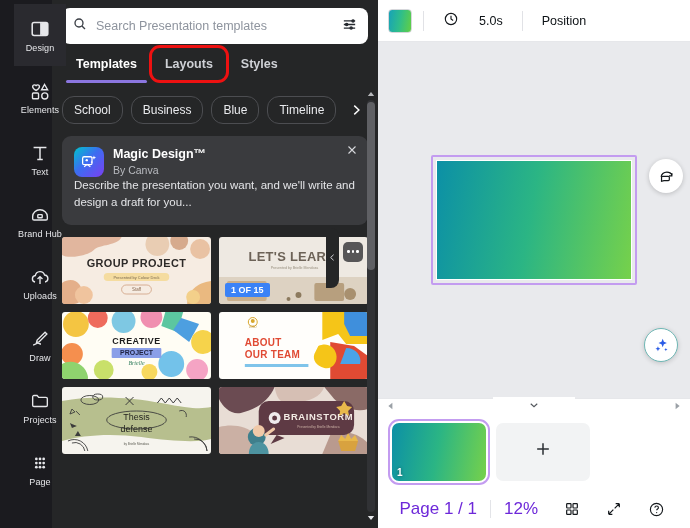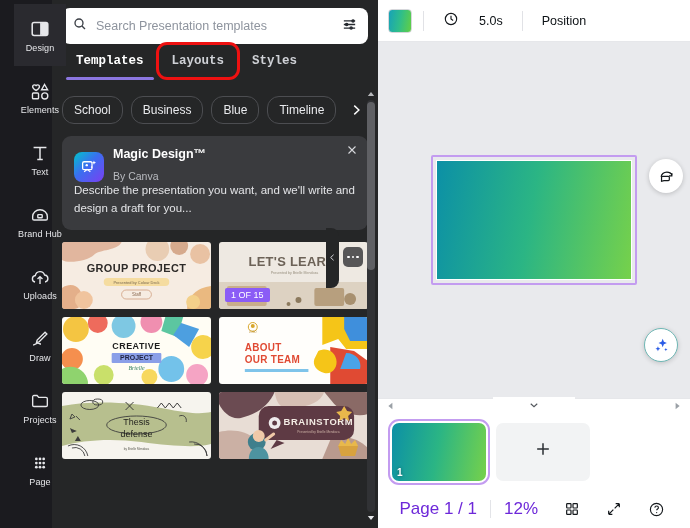--- a/index.html
+++ b/index.html
@@ -35,21 +35,21 @@
   .search {
     display: flex; align-items: center; gap: 8px;
     background: #fff; border-radius: 8px; height: 36px; padding: 16px 10px;
   }
   .search input {
     flex: 1; border: 0; outline: 0; font-size: 12.5px; color: #3b3f46;
     font-family: "Liberation Sans", sans-serif; background: transparent;
   }
   .search input::placeholder { color: #8e949e; }
 
-  .tabs { display: flex; align-items: flex-start; padding: 0 10px; height: 40px; position: relative; font-family: Liberation Mono, monospace; }
+  .tabs { display: flex; align-items: center; padding: 0 10px; height: 40px; position: relative; }
   .tab {
     position: relative; font-size: 12.5px; font-weight: bold; color: #cfd1d6;
     padding: 0 14px; height: 34px; display: flex; align-items: center; cursor: pointer;
   }
   .tab.active { color: #fff; }
   .tab.active::after {
     content: ""; position: absolute; left: 4px; right: 4px; bottom: -2px;
     height: 3px; background: #8b76e0; border-radius: 2px;
   }
   .tab.annotated { outline: 3px solid #ee1111; border-radius: 9px; outline-offset: -1px; }
@@ -64,50 +64,50 @@
     position: absolute; right: 12px; top: 12px; height: 28px; width: 20px;
     display: flex; align-items: center; justify-content: center; color: #fff;
     font-size: 15px; cursor: pointer;
   }
 
   
   .promo {
     margin: 12px 10px 0 10px; background: #3a3b3e; border-radius: 9px;
     padding: 11px 12px 13px 12px; position: relative;
   }
-  .promo-head { display: flex; align-items: flex-end; gap: 9px; }
+  .promo-head { display: flex; align-items: flex-start; gap: 9px; }
   .promo-ico {
     width: 30px; height: 30px; border-radius: 8px;
     background: linear-gradient(135deg, #00c4cc 0%, #3b6ef0 45%, #7b3ff2 100%);
     display: flex; align-items: center; justify-content: center;
   }
   .promo-title { font-size: 12.5px; font-weight: bold; color: #fff; line-height: 1.15; }
-  .promo-sub { font-size: 10.5px; color: #b9bbc0; margin-top: 9px; }
+  .promo-sub { font-size: 10.5px; color: #b9bbc0; margin-top: 3px; }
   .promo-body { font-size: 11.5px; color: #e3e4e7; line-height: 1.5; }
   .promo-x {
     position: absolute; right: 8px; top: 6px; width: 16px; height: 16px;
     color: #d7d8dc; font-size: 13px; display: flex; align-items: center;
     justify-content: center; cursor: pointer;
   }
 
   
   .grid {
     margin: 12px 10px 0 10px; display: grid; grid-template-columns: 1fr 1fr;
     gap: 8px; flex: 1; overflow: hidden; align-content: start;
   }
   .tpl { position: relative; border-radius: 3px; overflow: hidden; height: 67px; cursor: pointer; }
   .tpl .dots {
     position: absolute; right: 5px; top: 5px; width: 20px; height: 20px;
     border-radius: 5px; background: rgba(60,60,62,.85);
     display: flex; align-items: center; justify-content: center; gap: 2px;
   }
   .tpl .dots i { width: 2.5px; height: 2.5px; background: #fff; border-radius: 50%; display: block; }
   .badge15 {
-    position: absolute; left: 6px; bottom: 7px; background: #8b5cf6; color: #fff;
-    font-size: 9px; font-weight: normal; padding: 2px 6px; border-radius: 2px;
+    position: absolute; left: 6px; bottom: 7px; background: #3b82f6; color: #fff;
+    font-size: 9px; font-weight: bold; padding: 2px 6px; border-radius: 2px;
   }
 
   
   .pscroll { position: absolute; right: 1px; top: 88px; bottom: 4px; width: 12px; }
   .pscroll .arr { height: 12px; display: flex; align-items: center; justify-content: center; color: #b6b7ba; font-size: 8px; }
   .pscroll .track { position: absolute; top: 12px; bottom: 12px; left: 2px; width: 8px; background: #313235; border-radius: 4px; }
   .pscroll .thumb { position: absolute; top: 2px; left: 0; width: 8px; height: 168px; background: #5f6064; border-radius: 4px; cursor: pointer; }
 
   
   .collapse {

